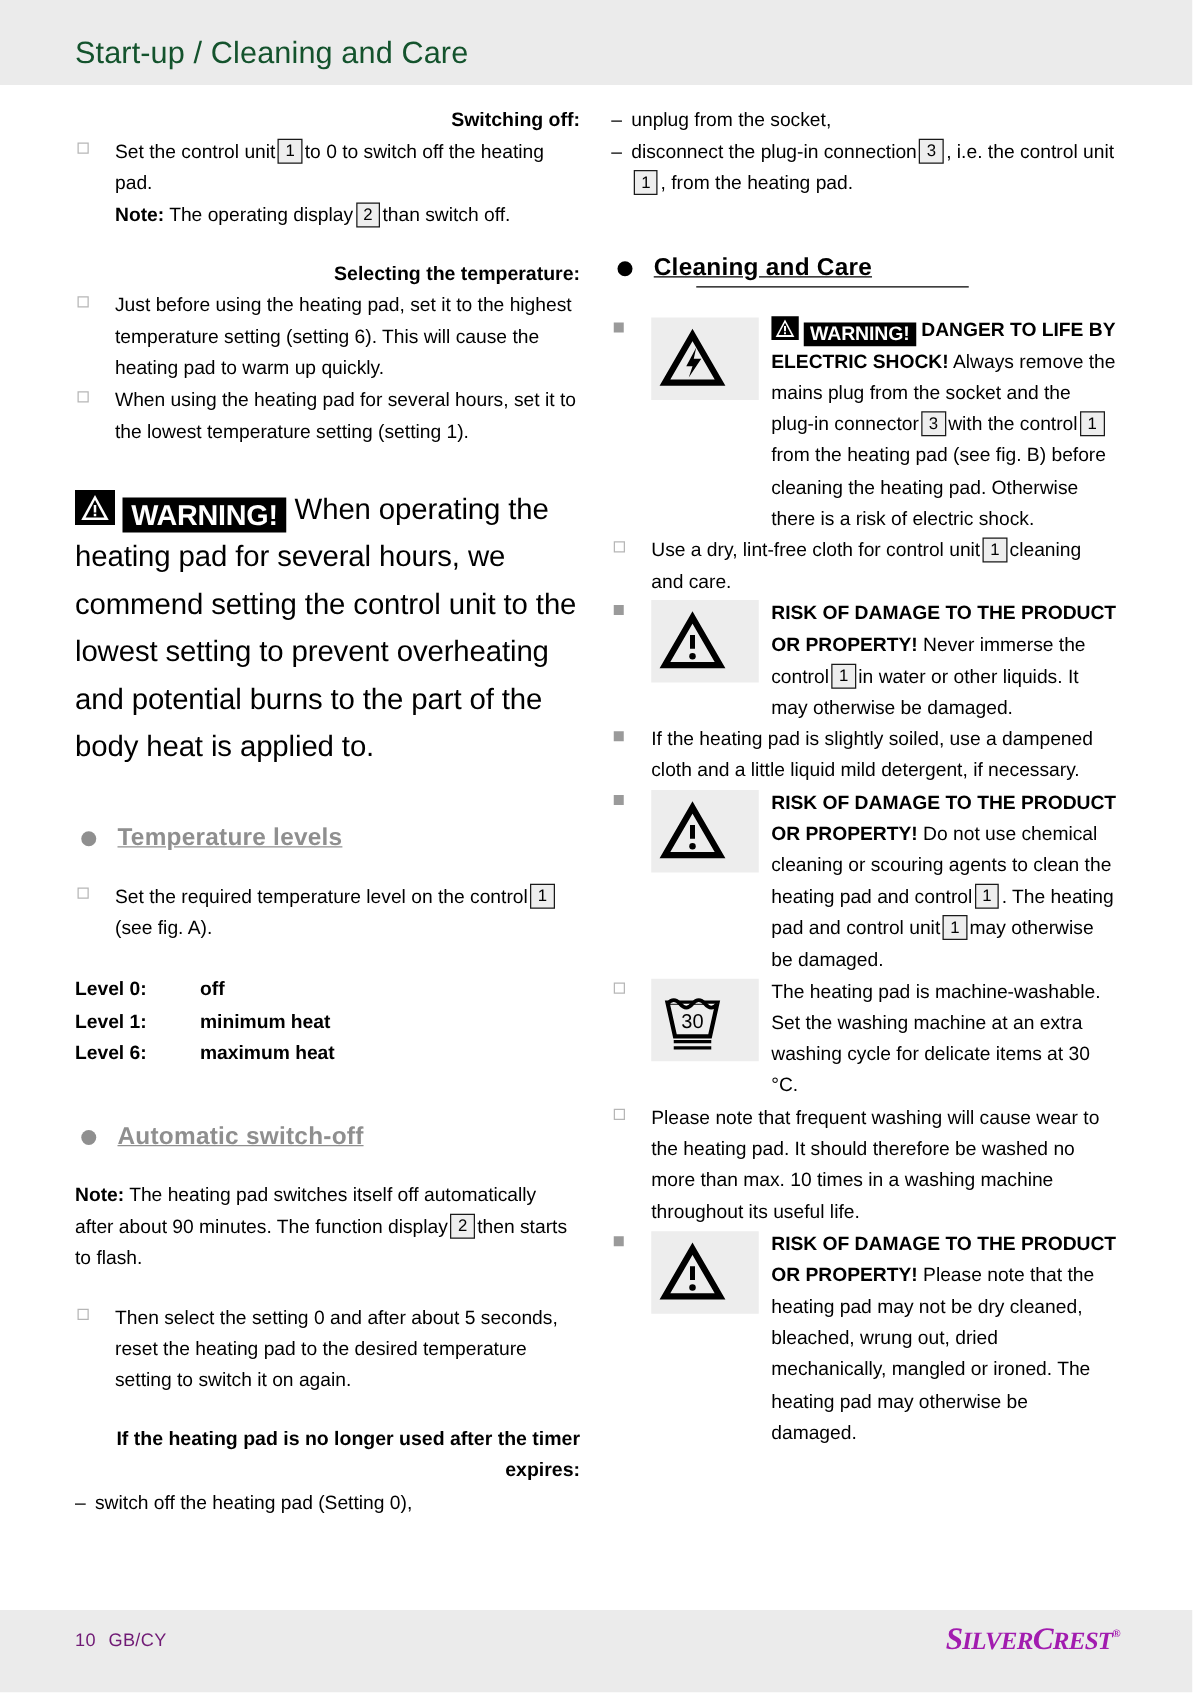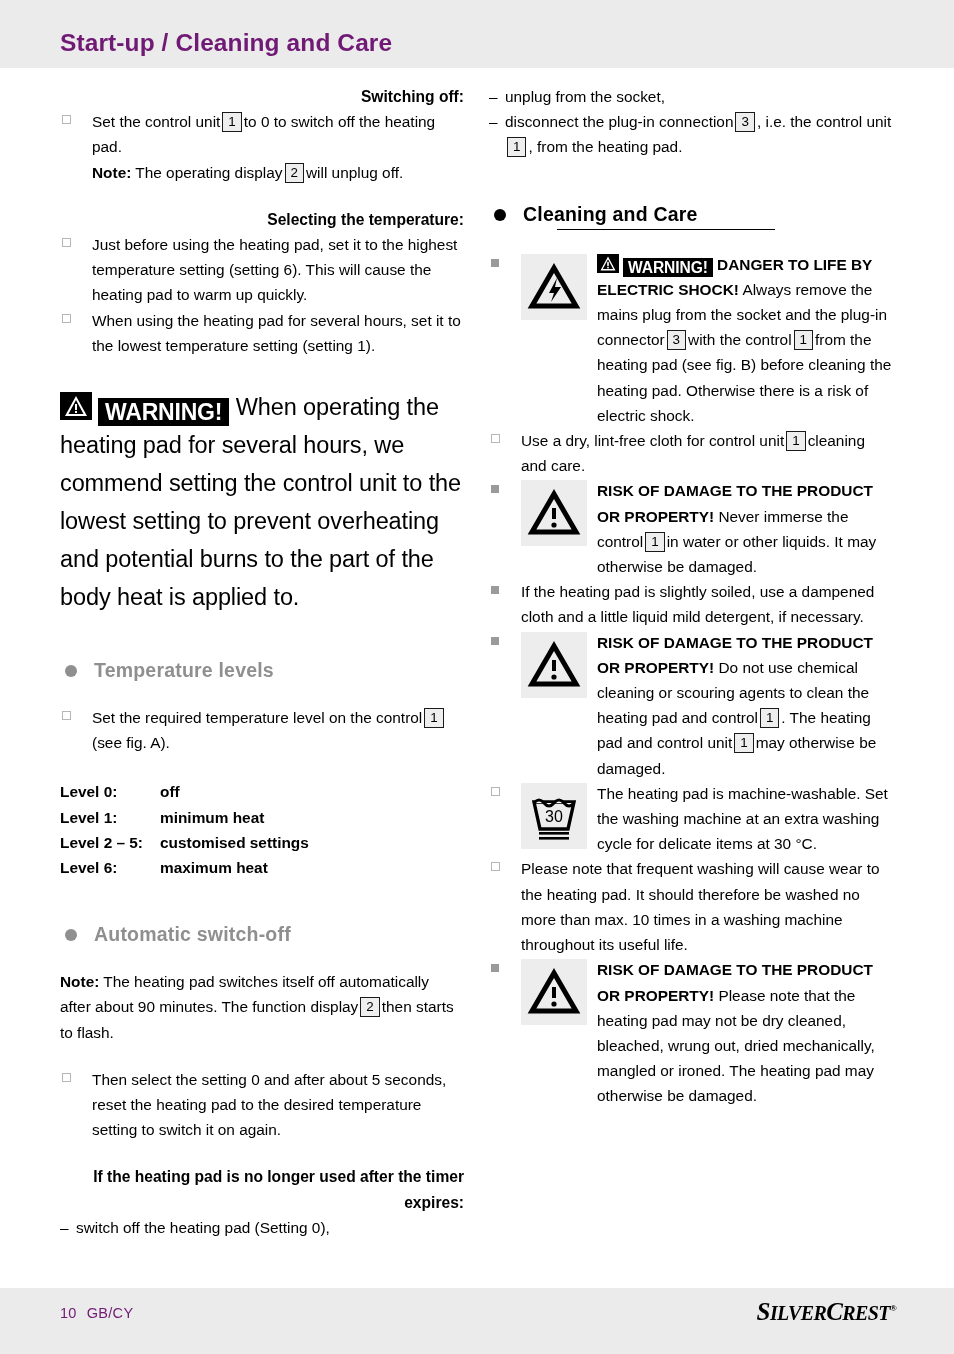--- a/index.html
+++ b/index.html
@@ -22,23 +22,23 @@
     left: 0; top: 0;
     width: 954px;
     height: 68px;
     background: #ebebeb;
   }
   .header-title {
     position: absolute;
     left: 60px;
     top: 29px;
     font-size: 24.5px;
-    font-weight: 700;
+    font-weight: 400;
     letter-spacing: 0.1px;
-    color: #701a75;
+    color: #14532d;
     white-space: nowrap;
   }
 
   
   .footer-band {
     position: absolute;
     left: 0;
     top: 1288px;
     width: 954px;
     height: 66px;
@@ -55,21 +55,21 @@
   .footer-page .pgnum { margin-right: 10px; }
   .brand {
     position: absolute;
     right: 58px;
     top: 1298px;
     font-family: "Liberation Serif", serif;
     font-style: italic;
     font-weight: bold;
     font-size: 25px;
     letter-spacing: -0.6px;
-    color: #000000;
+    color: #a21caf;
     white-space: nowrap;
   }
   .brand .big { font-size: 25px; }
   .brand .small { font-size: 20px; }
   .brand .reg {
     font-size: 9px;
     vertical-align: super;
     font-style: normal;
   }
 
@@ -153,20 +153,21 @@
 
   
   .section-head {
     position: relative;
     padding-left: 34px;
     color: #8f8f8f;
     font-weight: bold;
     font-size: 19.5px;
     line-height: 26px;
     letter-spacing: 0.2px;
+    text-decoration: underline;
   }
   .section-head.dark { color: #000; }
   .section-dot {
     position: absolute;
     left: 5px;
     top: 8px;
     width: 12px;
     height: 12px;
     border-radius: 50%;
     background: #8f8f8f;
@@ -226,21 +227,21 @@
     font-size: 15.6px;
     line-height: 19px;
     padding: 0 5px;
     vertical-align: -3px;
     letter-spacing: -0.1px;
   }
 
   
   .iconwrap {
     float: left;
-    width: 66px;
+    width: 86px;
     height: 66px;
     background: #ededed;
     margin-right: 10px;
     margin-top: 2px;
     position: relative;
   }
   .iconwrap svg { position: absolute; left: 0; top: 0; }
   .hang { overflow: hidden; }
   .clearfix::after { content: ""; display: block; clear: both; }
 
@@ -260,21 +261,21 @@
 
 <div class="col col-left">
 
   <div class="h-bold">Switching off:</div>
 
   <div class="row">
     <div class="marker"><span class="sq-hollow"></span></div>
     <div class="body">
       <span>Set the control unit</span><span class="ref">1</span><span>to 0 to switch off the heating pad.</span><br>
       <span class="b">Note:</span>
-      <span>The operating display</span><span class="ref">2</span><span>will unplug off.</span>
+      <span>The operating display</span><span class="ref">2</span><span>than switch off.</span>
     </div>
   </div>
 
   <div class="gap-m"></div>
 
   <div class="h-bold">Selecting the temperature:</div>
 
   <div class="row">
     <div class="marker"><span class="sq-hollow"></span></div>
     <div class="body">Just before using the heating pad, set it to the highest temperature setting (setting 6). This will cause the heating pad to warm up quickly.</div>
@@ -318,24 +319,20 @@
   <div class="gap-m"></div>
 
   <div class="lvl-table">
     <div class="lvl-row">
       <div class="lvl-key">Level 0:</div>
       <div class="lvl-val">off</div>
     </div>
     <div class="lvl-row">
       <div class="lvl-key">Level 1:</div>
       <div class="lvl-val">minimum heat</div>
-    </div>
-    <div class="lvl-row">
-      <div class="lvl-key">Level 2 – 5:</div>
-      <div class="lvl-val">customised settings</div>
     </div>
     <div class="lvl-row">
       <div class="lvl-key">Level 6:</div>
       <div class="lvl-val">maximum heat</div>
     </div>
   </div>
 
   <div class="gap-l"></div>
   <div class="gap-s"></div>
 

